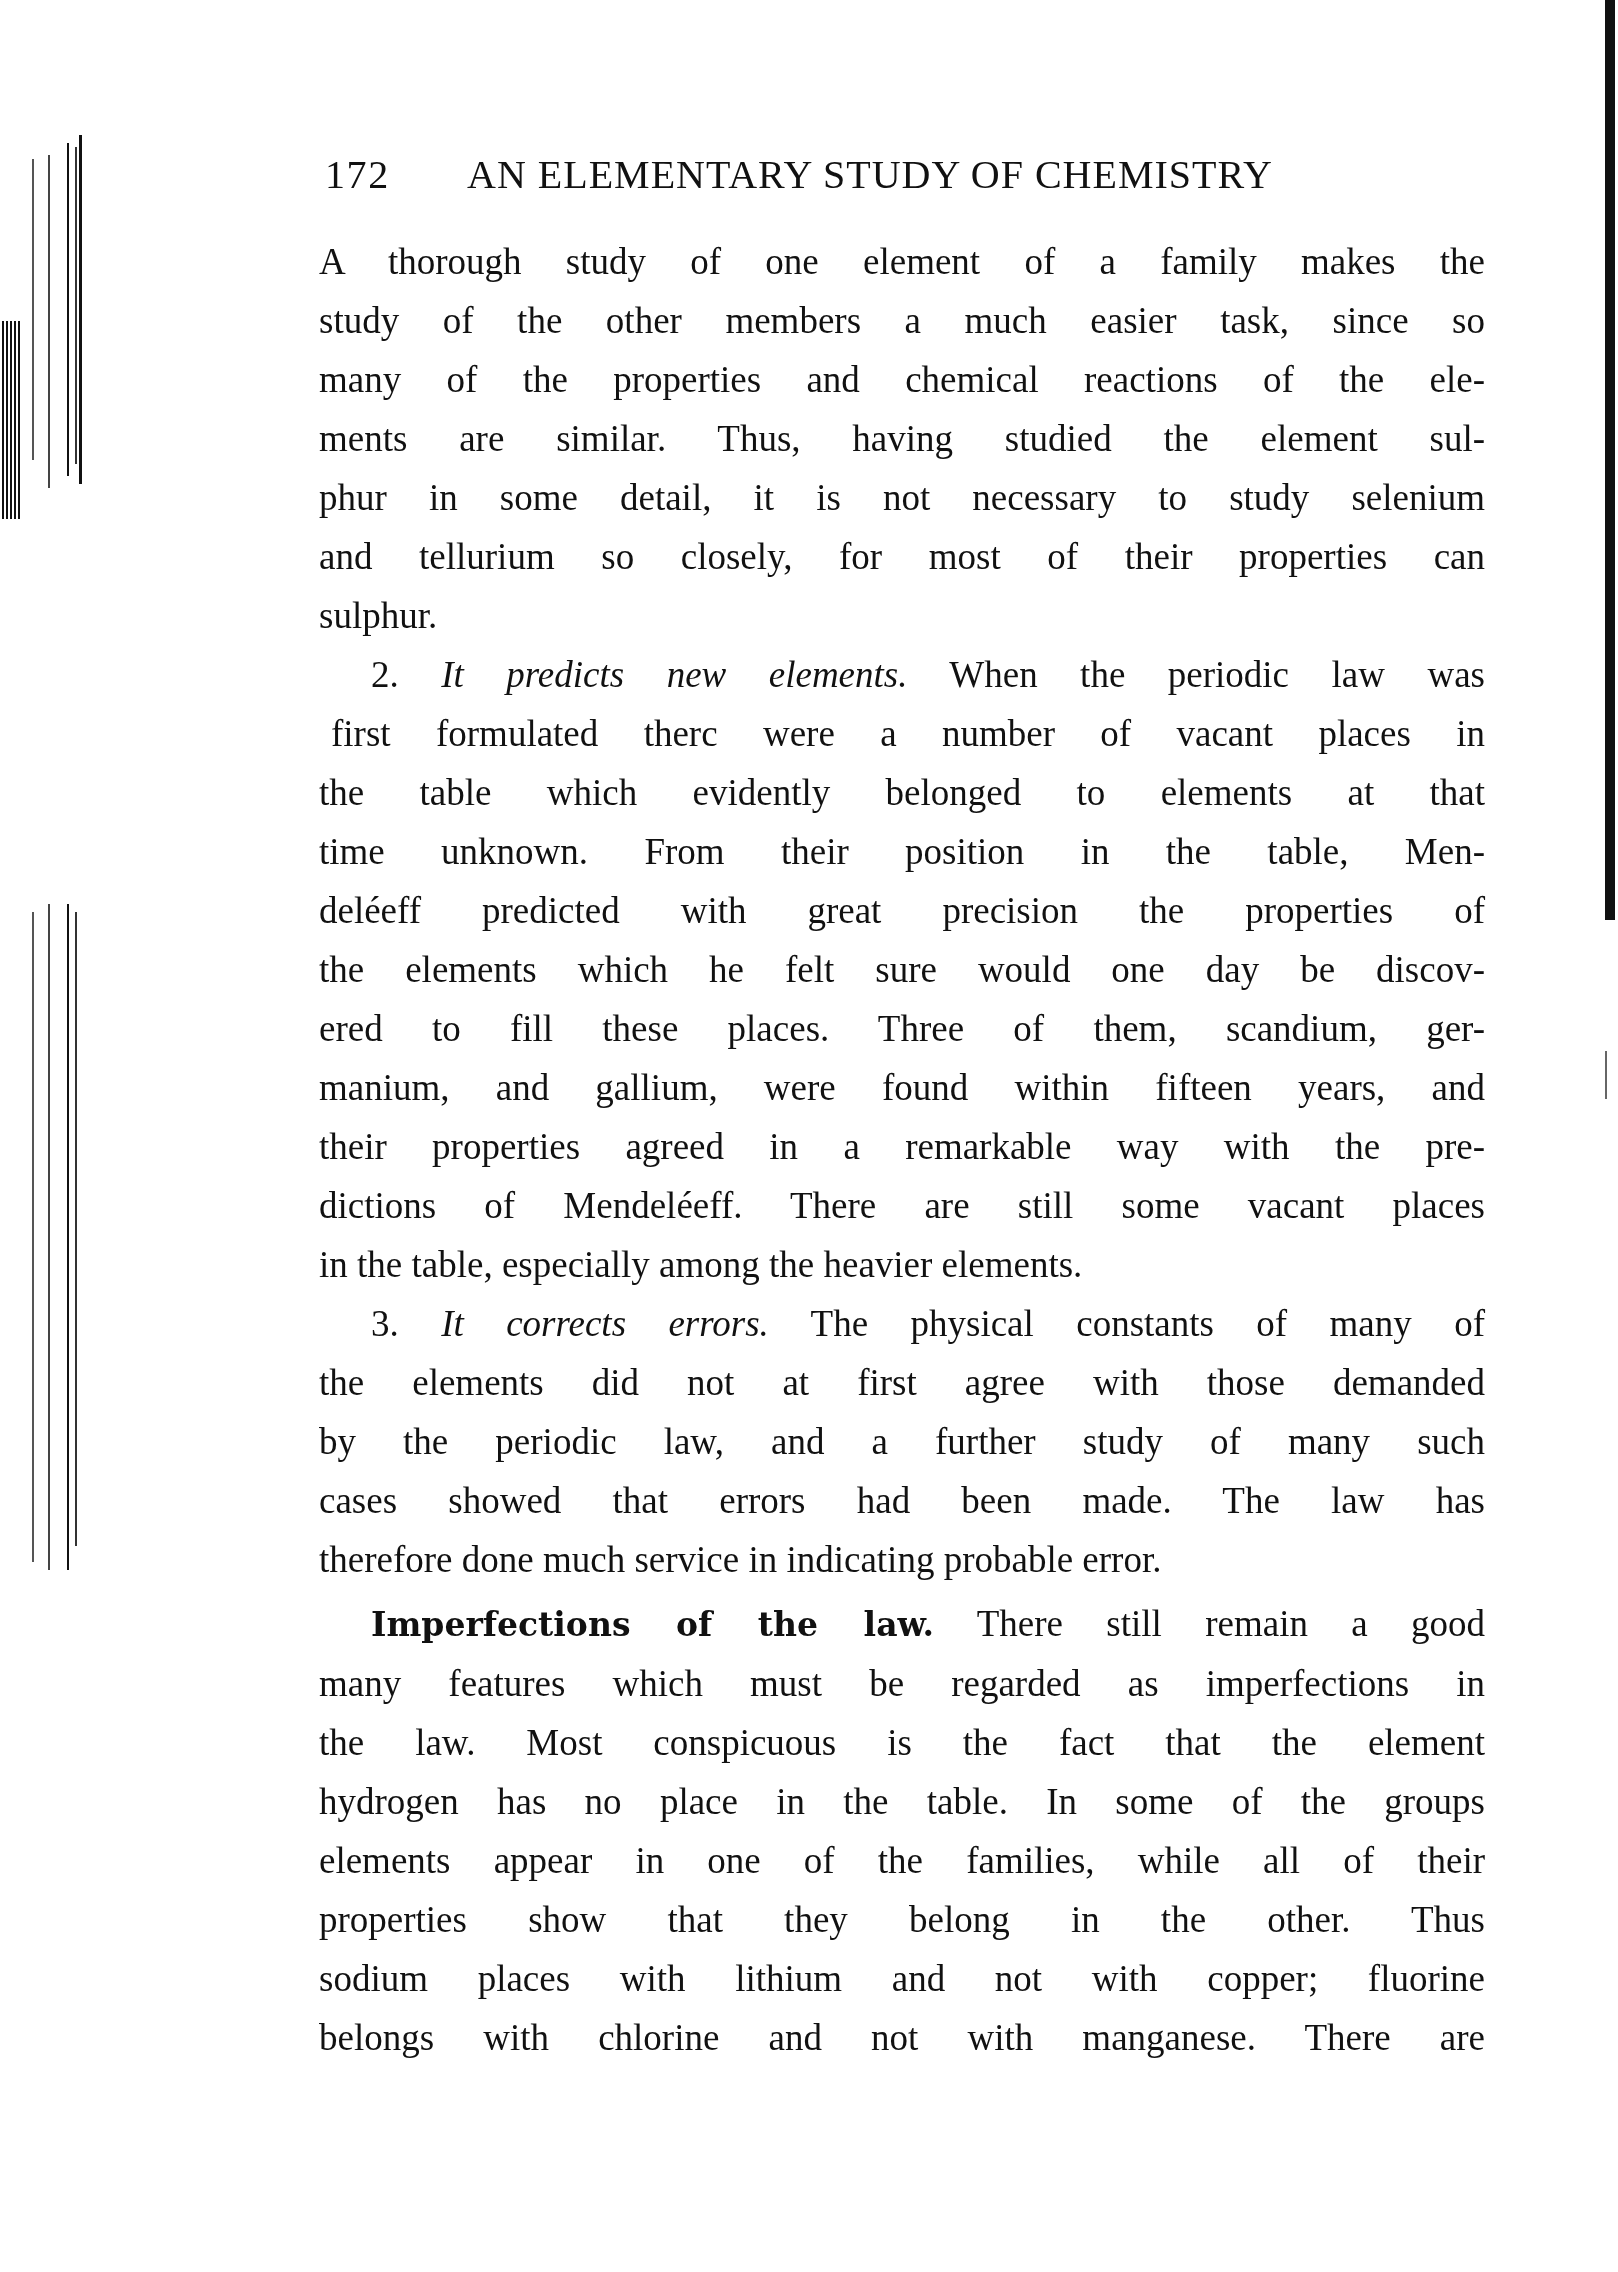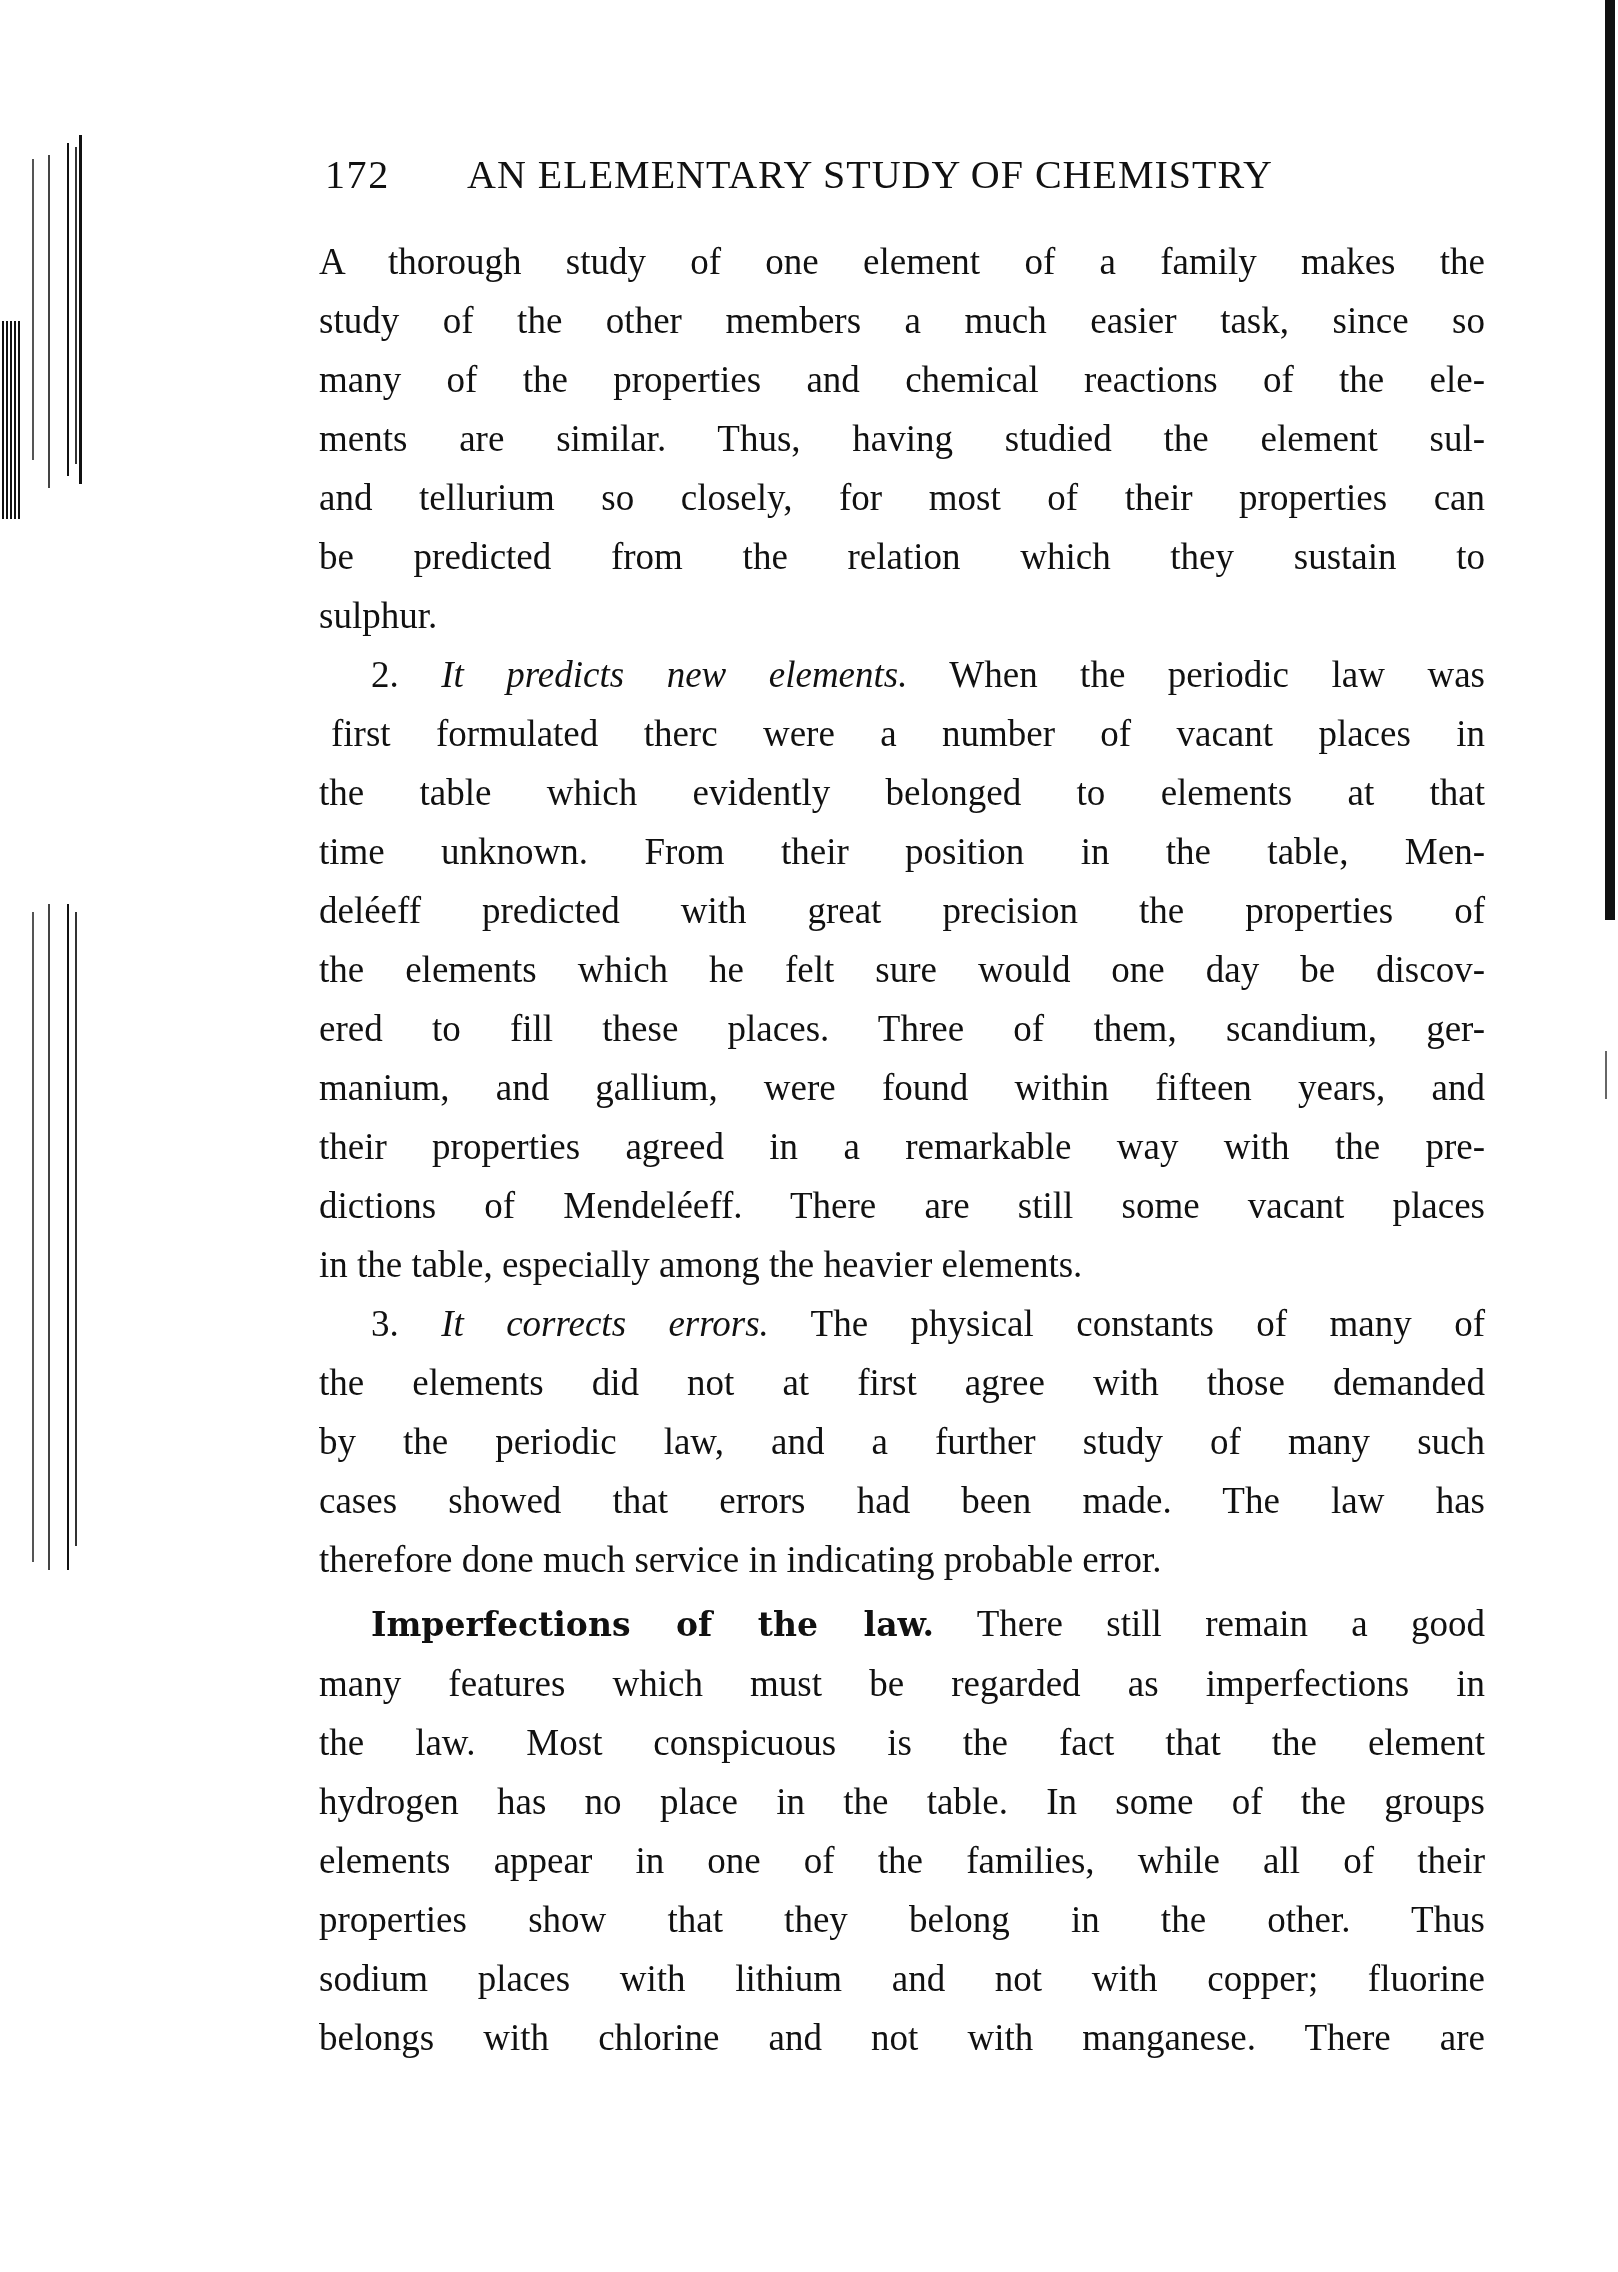--- a/index.html
+++ b/index.html
@@ -42,22 +42,22 @@
     <span class="rtitle">AN ELEMENTARY STUDY OF CHEMISTRY</span>
   </div>
 
   <div class="body-text">
 
     <div>
       <span class="line" style="white-space: normal; text-align-last: justify;">A thorough study of one element of a family makes the</span>
       <span class="line" style="white-space: normal; text-align-last: justify;">study of the other members a much easier task, since so</span>
       <span class="line" style="white-space: normal; text-align-last: justify;">many of the properties and chemical reactions of the ele-</span>
       <span class="line" style="white-space: normal; text-align-last: justify;">ments are similar. Thus, having studied the element sul-</span>
+      <span class="line" style="white-space: normal; text-align-last: justify;">phur in some detail, it is not necessary to study selenium</span>
       <span class="line" style="white-space: normal; text-align-last: justify;">and tellurium so closely, for most of their properties can</span>
-      <span class="line" style="white-space: normal; text-align-last: justify;">be predicted from the relation which they sustain to</span>
       <span class="line last">sulphur.</span>
     </div>
 
     <div>
       <span class="line indent" style="white-space: normal; text-align-last: justify;"><span>2.</span> <span class="ital">It predicts new elements.</span> <span>When the periodic law was</span></span>
       <span class="line" style="white-space: normal; text-align-last: justify; margin-left: 12px;">first formulated therc were a number of vacant places in</span>
       <span class="line" style="white-space: normal; text-align-last: justify;">the table which evidently belonged to elements at that</span>
       <span class="line" style="white-space: normal; text-align-last: justify;">time unknown. From their position in the table, Men-</span>
       <span class="line" style="white-space: normal; text-align-last: justify;">deléeff predicted with great precision the properties of</span>
       <span class="line" style="white-space: normal; text-align-last: justify;">the elements which he felt sure would one day be discov-</span>

